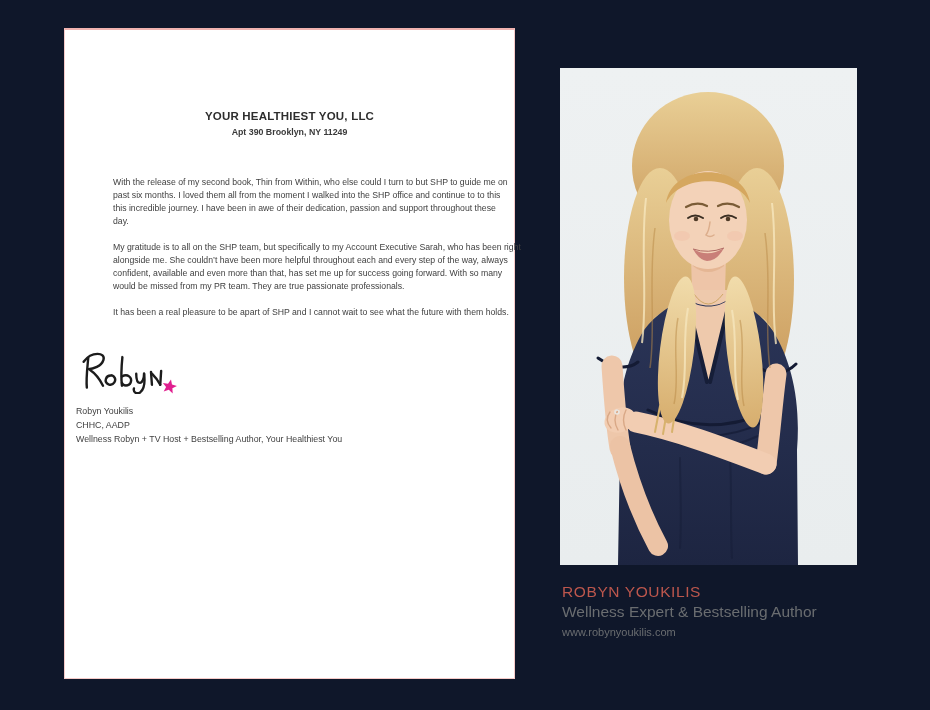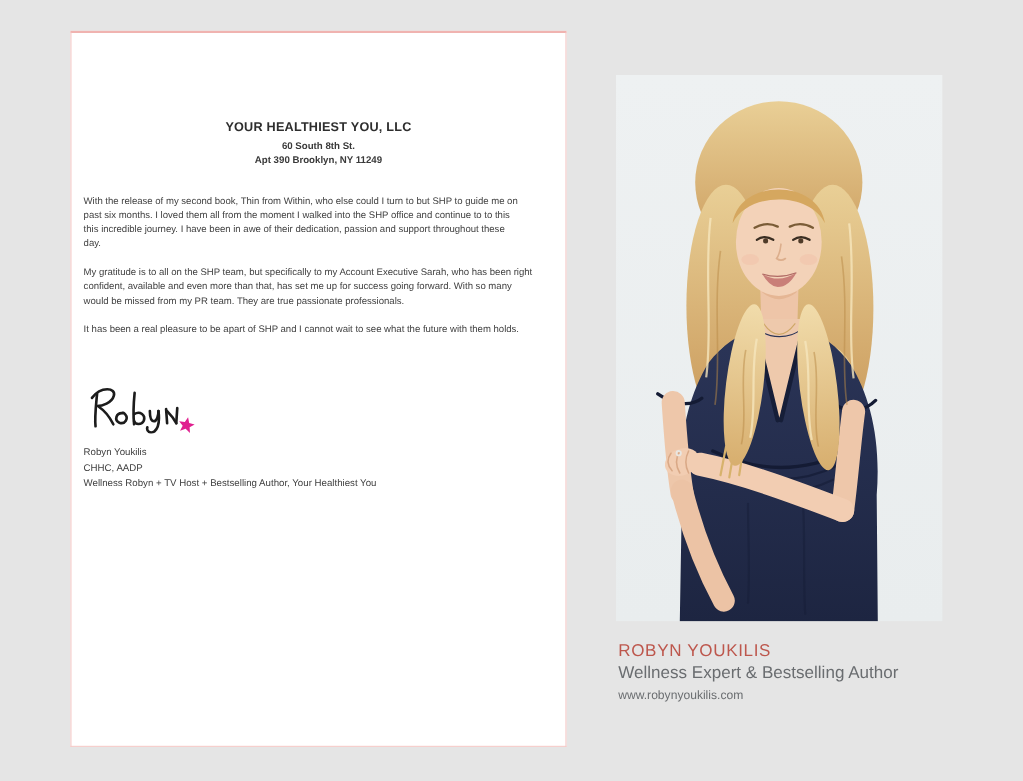--- a/index.html
+++ b/index.html
@@ -1,61 +1,61 @@
 <!DOCTYPE html>
 <html><head>
 <meta charset="utf-8">
 <style>
   html,body{margin:0;padding:0;background:#ffffff;}
-  .page{position:relative;width:930px;height:710px;background:#e5e5e5;overflow:hidden;
+  .page{position:relative;width:930px;height:710px;background:#0f172a;overflow:hidden;
         font-family:"Liberation Sans", sans-serif;}
 
   
   .letter{position:absolute;left:64px;top:28px;width:451px;height:651px;box-sizing:border-box;
           background:#ffffff;border:1px solid #f6cac8;border-top:2px solid #f0b3b0;}
   .letter-header{position:absolute;top:80px;left:0;right:0;text-align:center;color:#333333;}
   .company{font-size:11.5px;font-weight:bold;letter-spacing:.2px;margin-bottom:4px;color:#2e2e2e;}
   .addr{font-size:8.8px;font-weight:bold;line-height:12.5px;color:#3a3a3a;}
   .letter-body{position:absolute;top:146px;left:11px;right:14px;color:#414141;
                font-size:8.7px;line-height:13px;}
   .para{margin:0 0 13px 0;}
-  .ln{display:block;white-space:nowrap;}
+  .ln{display:block;white-space:nowrap;margin-left:37px;}
   .signature{position:absolute;top:316px;left:9px;width:110px;height:50px;}
   .signoff{position:absolute;top:374px;left:11px;font-size:8.8px;line-height:14px;color:#414141;}
 
   
   .photo{position:absolute;left:560px;top:68px;width:297px;height:497px;margin:0;overflow:hidden;}
 
   
   .caption{position:absolute;left:562px;top:581px;font-weight:400;}
   .cap-name{font-size:15.5px;line-height:21px;letter-spacing:.6px;color:#bd574d;}
   .cap-title{font-size:15.5px;line-height:20px;color:#6a6d70;}
   .cap-site{font-size:11px;line-height:20px;color:#6a6d70;text-decoration:none;display:block;}
 </style>
 </head>
 <body>
 
 <div class="page">
 
   <section class="letter">
     <header class="letter-header">
       <div class="company">YOUR HEALTHIEST YOU, LLC</div>
-      <div class="addr">60 South 8th St.</div>
       <div class="addr">Apt 390 Brooklyn, NY 11249</div>
     </header>
 
     <div class="letter-body">
       <p class="para">
         <span class="ln">With the release of my second book, Thin from Within, who else could I turn to but SHP to guide me on</span>
         <span class="ln">past six months. I loved them all from the moment I walked into the SHP office and continue to to this</span>
         <span class="ln">this incredible journey. I have been in awe of their dedication, passion and support throughout these</span>
         <span class="ln">day.</span>
       </p>
       <p class="para">
         <span class="ln">My gratitude is to all on the SHP team, but specifically to my Account Executive Sarah, who has been right</span>
+        <span class="ln">alongside me. She couldn’t have been more helpful throughout each and every step of the way, always</span>
         <span class="ln">confident, available and even more than that, has set me up for success going forward. With so many</span>
         <span class="ln">would be missed from my PR team. They are true passionate professionals.</span>
       </p>
       <p class="para">
         <span class="ln">It has been a real pleasure to be apart of SHP and I cannot wait to see what the future with them holds.</span>
       </p>
     </div>
 
     <div class="signature">
       <svg width="106" height="48" viewBox="0 0 106 52">

